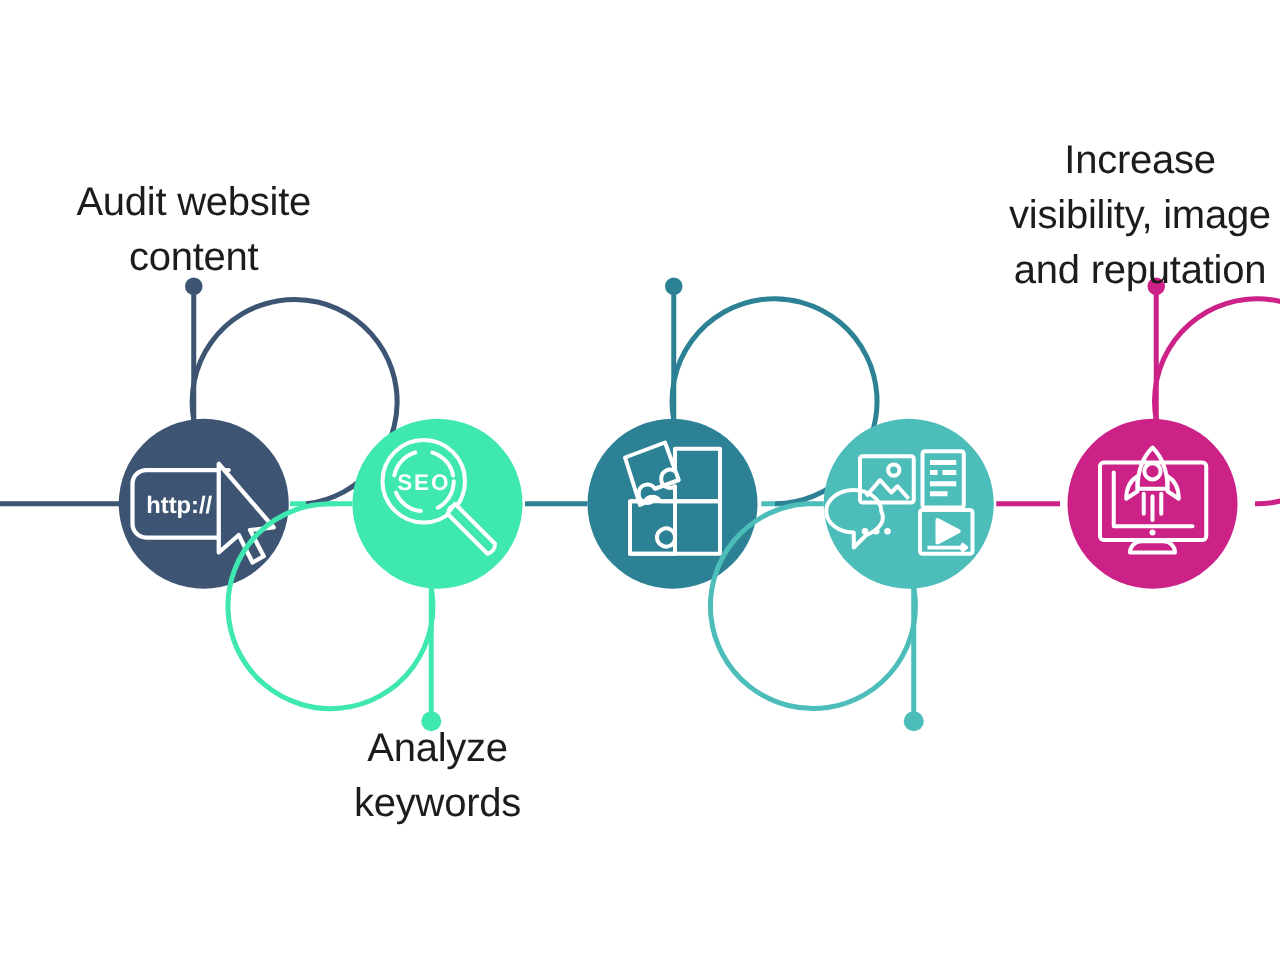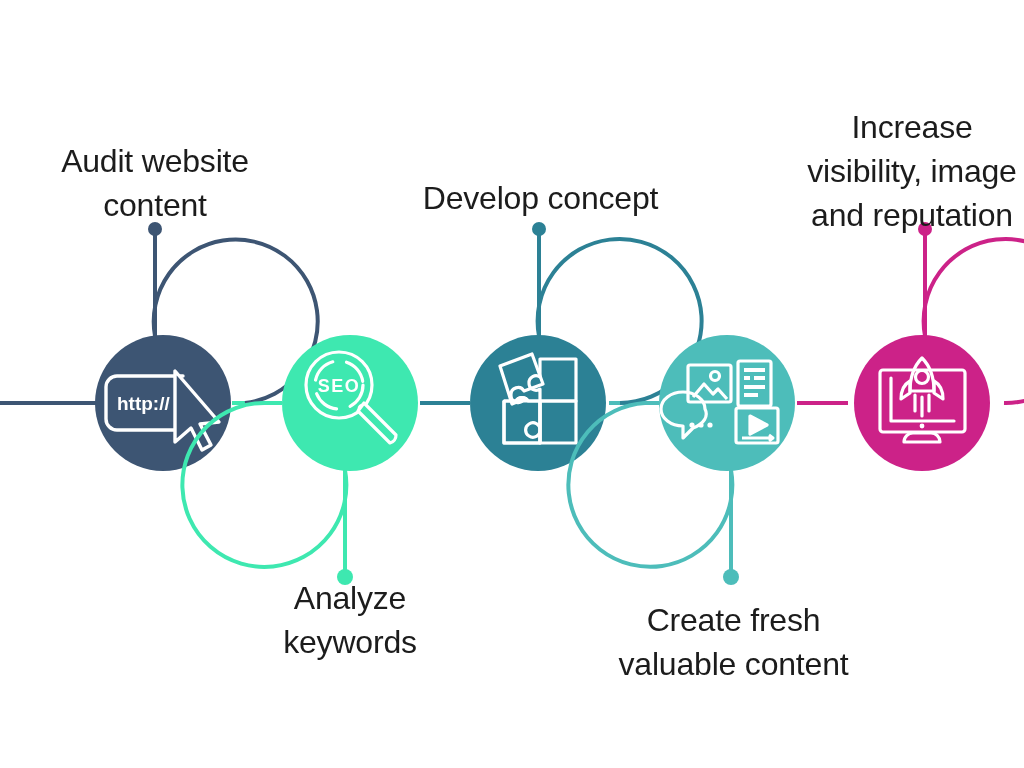--- a/index.html
+++ b/index.html
@@ -161,22 +161,19 @@
       </g>
     </g>
 
   </svg>
 
   <div class="step-label" style="left: 40px; top: 139px; width: 230px;">Audit website
 content</div>
 
   <div class="step-label" style="left: 225px; top: 576px; width: 250px;">Analyze keywords</div>
 
-  <div class="step-label" style="left: 418px; top: 176px; width: 245px;">Develop concept</div>
 
-  <div class="step-label" style="left: 606px; top: 598px; width: 255px;">Create fresh
-valuable content</div>
 
   <div class="step-label" style="left: 800px; top: 105px; width: 224px;">Increase
 visibility, image
 and reputation</div>
 
 </div>
 
 </body></html>

